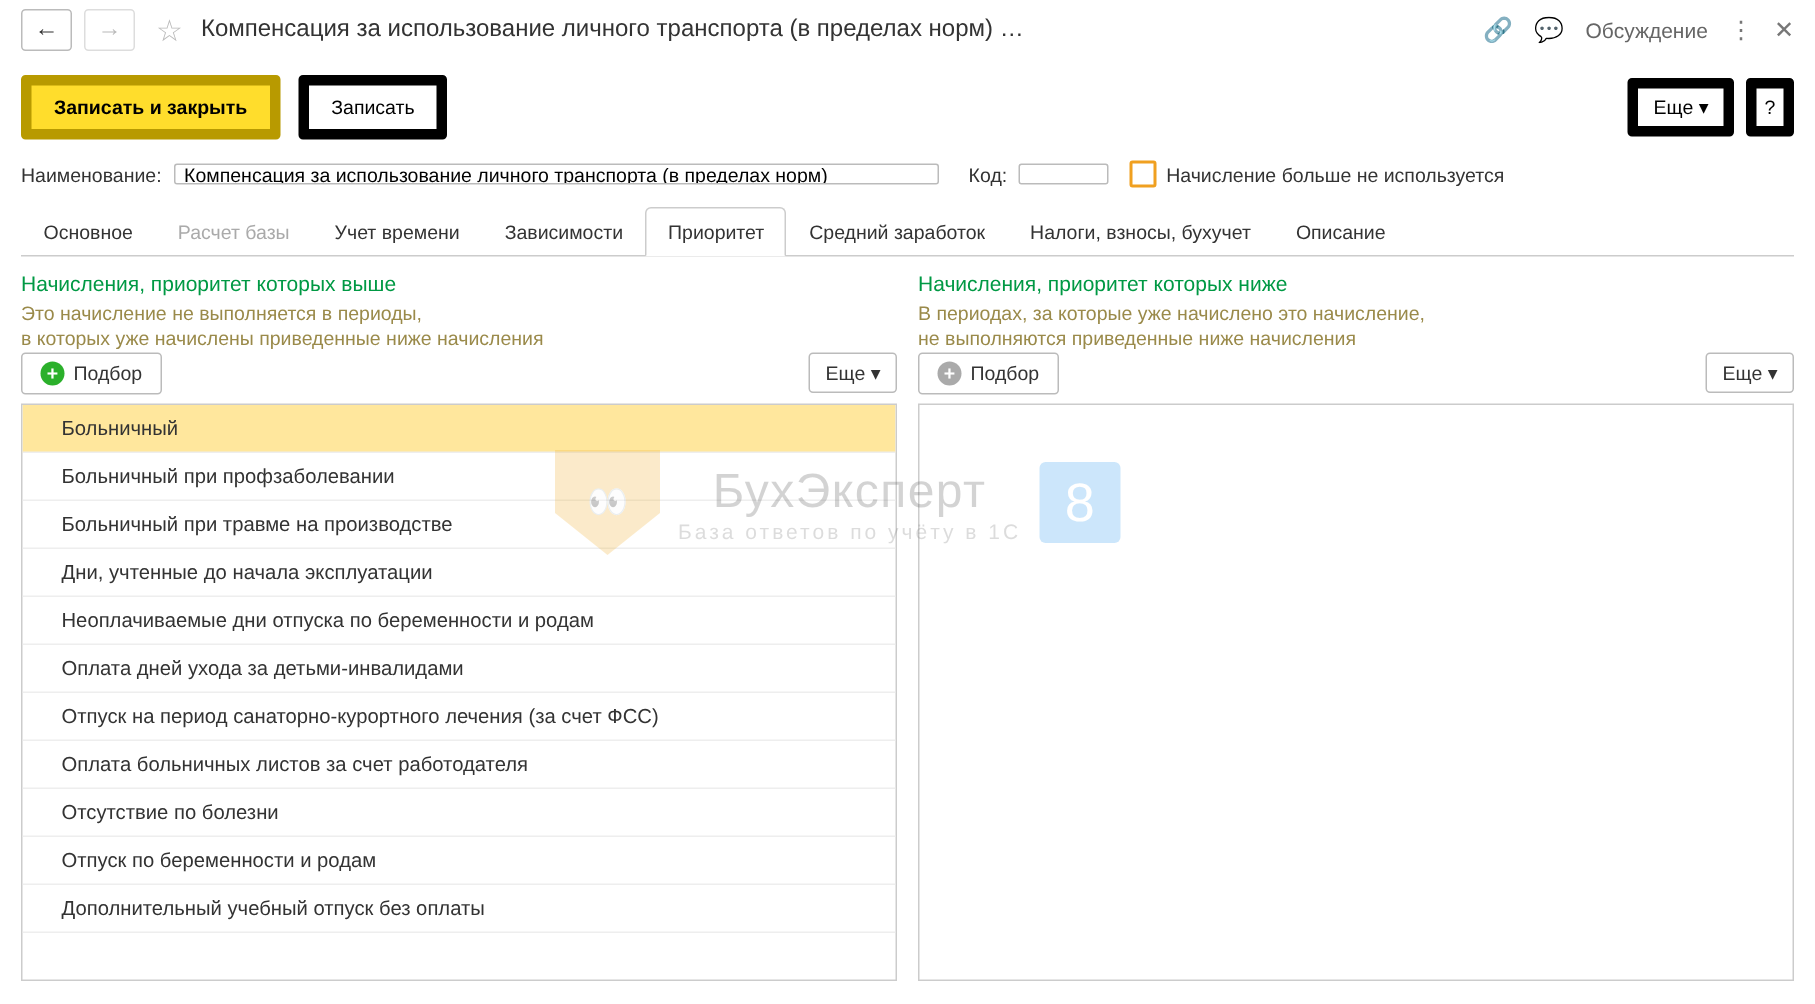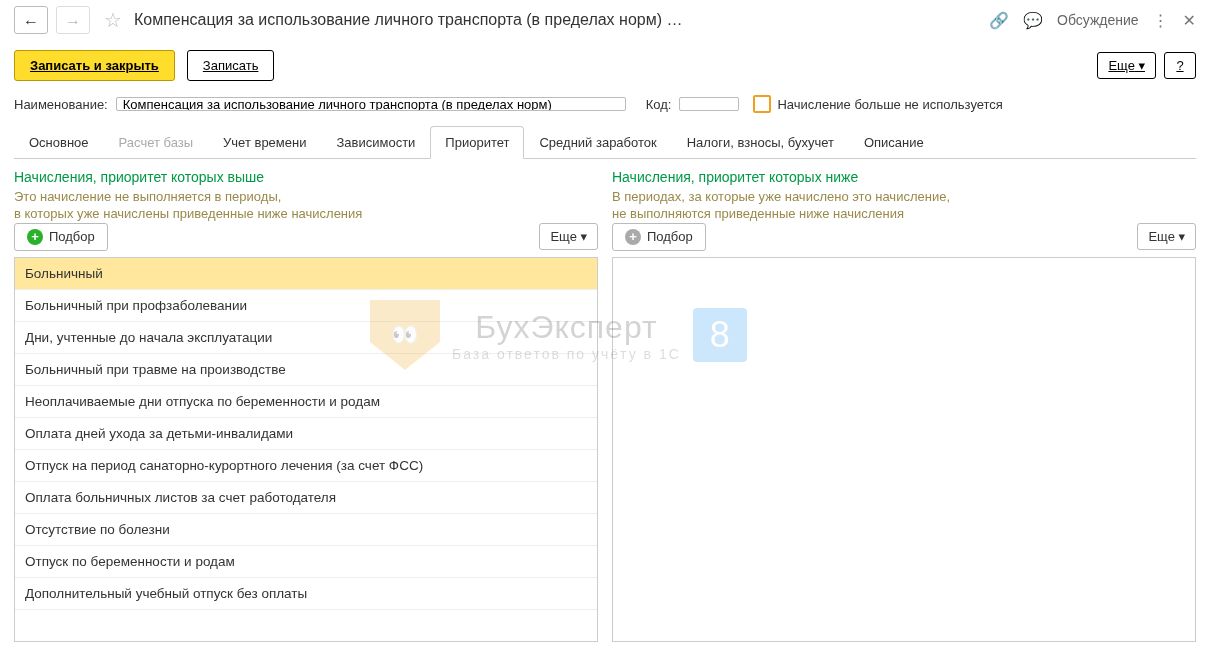--- a/index.html
+++ b/index.html
@@ -52,27 +52,26 @@
     color: #777;
   }
   .discuss { font-size: 14px; color: #666; }
   .toolbar {
     display: flex;
     align-items: center;
     padding: 10px 14px;
     gap: 12px;
   }
   .btn {
-    border: 1px solid #000000;
+    border: 7px solid #000000;
     border-radius: 3px;
     background: #fff;
     padding: 7px 15px;
     font-size: 13px;
     cursor: pointer;
-    text-decoration: underline;
   }
   .btn-primary {
     background: #ffdd2c;
     border-color: #b89a00;
     font-weight: bold;
   }
   .btn-more {
     padding: 5px 10px;
   }
   .right-group { margin-left:auto; display:flex; gap:8px;}
@@ -136,21 +135,21 @@
   .plus-circ.gray{ background:#aaa;}
   .more-btn{ margin-left:auto; border:1px solid #bbb; border-radius:3px;padding:5px 10px; font-size:13px; cursor:pointer; background:#fff;}
   .listbox {
     border:1px solid #ccc;
     height: 385px;
     overflow:hidden;
     position:relative;
   }
   .listbox .scroll { overflow-y:auto; height:100%; }
   .list-row {
-    padding:8px 10px;
+    padding:8px 26px;
     border-bottom:1px solid #eee;
     font-size:13.5px;
     color:#333;
     cursor:pointer;
   }
   .list-row.sel { background:#ffe79d; }
   .watermark {
     position:absolute;
     top:300px; left:370px;
     display:flex; align-items:center; gap:12px;
@@ -230,22 +229,22 @@
       <div class="pick-btn">
         <span class="plus-circ">+</span>
         <span>Подбор</span>
       </div>
       <div class="more-btn"><span>Еще</span> ▾</div>
     </div>
     <div class="listbox">
       <div class="scroll">
         <div class="list-row sel">Больничный</div>
         <div class="list-row">Больничный при профзаболевании</div>
+        <div class="list-row">Больничный при травме на производстве</div>
         <div class="list-row">Дни, учтенные до начала эксплуатации</div>
-        <div class="list-row">Больничный при травме на производстве</div>
         <div class="list-row">Неоплачиваемые дни отпуска по беременности и родам</div>
         <div class="list-row">Оплата дней ухода за детьми-инвалидами</div>
         <div class="list-row">Отпуск на период санаторно-курортного лечения (за счет ФСС)</div>
         <div class="list-row">Оплата больничных листов за счет работодателя</div>
         <div class="list-row">Отсутствие по болезни</div>
         <div class="list-row">Отпуск по беременности и родам</div>
         <div class="list-row">Дополнительный учебный отпуск без оплаты</div>
       </div>
     </div>
   </div>

